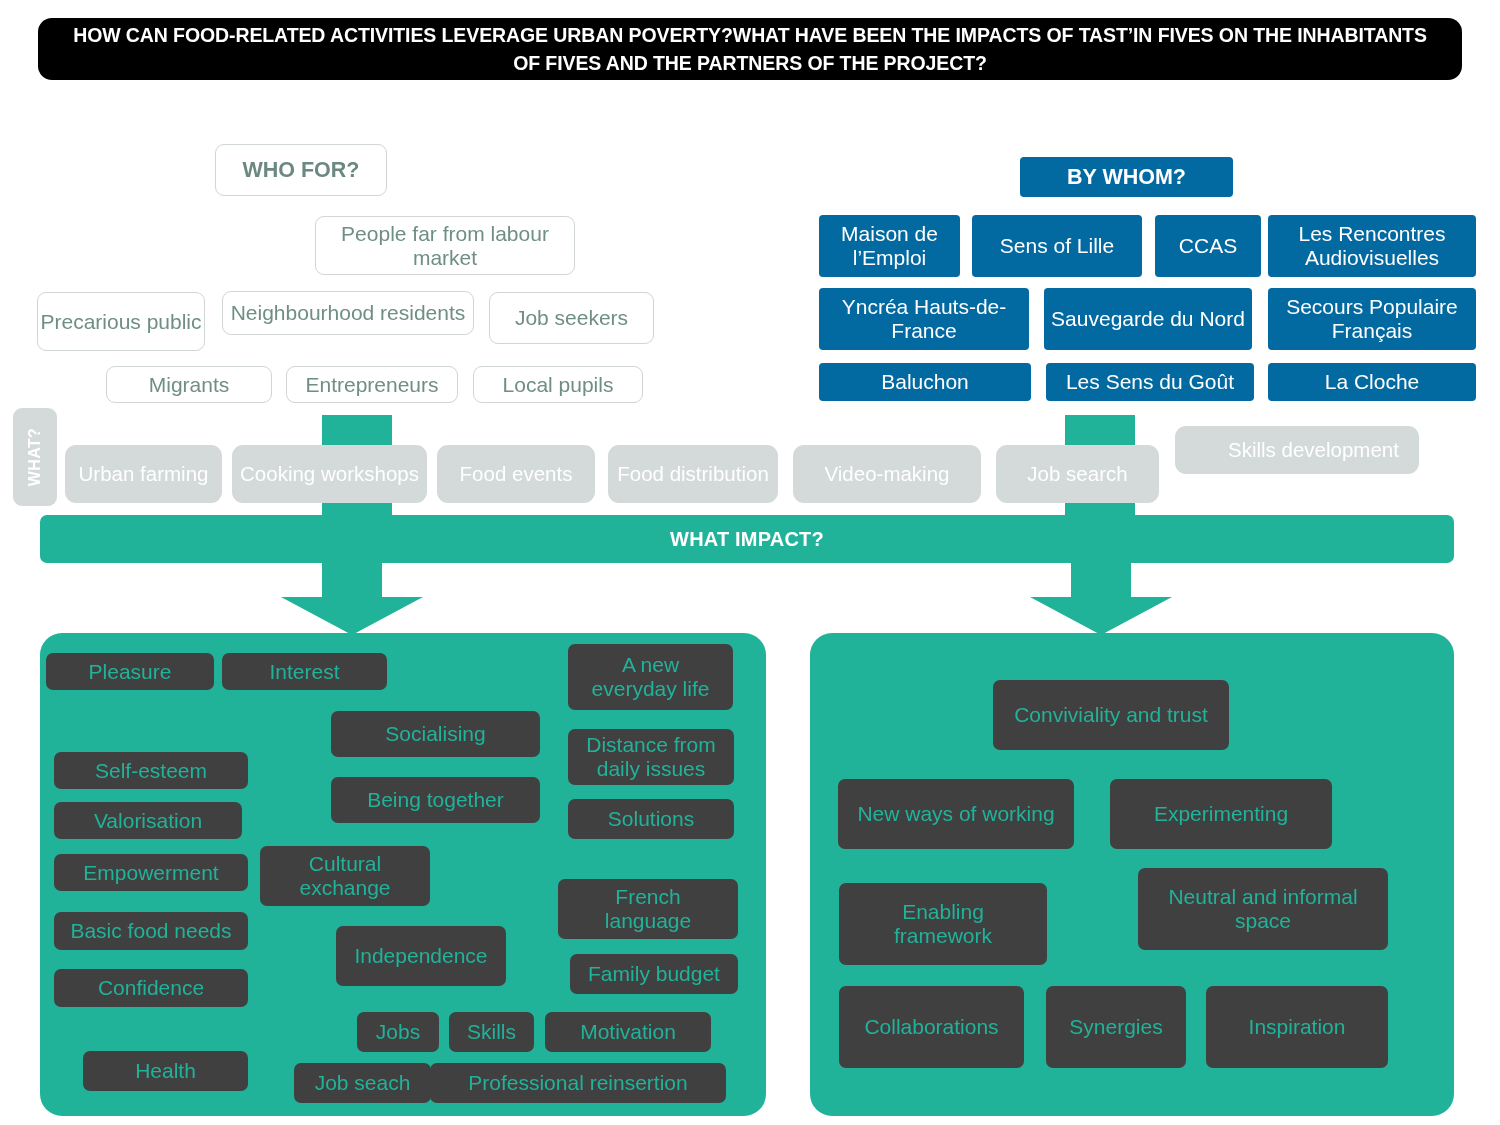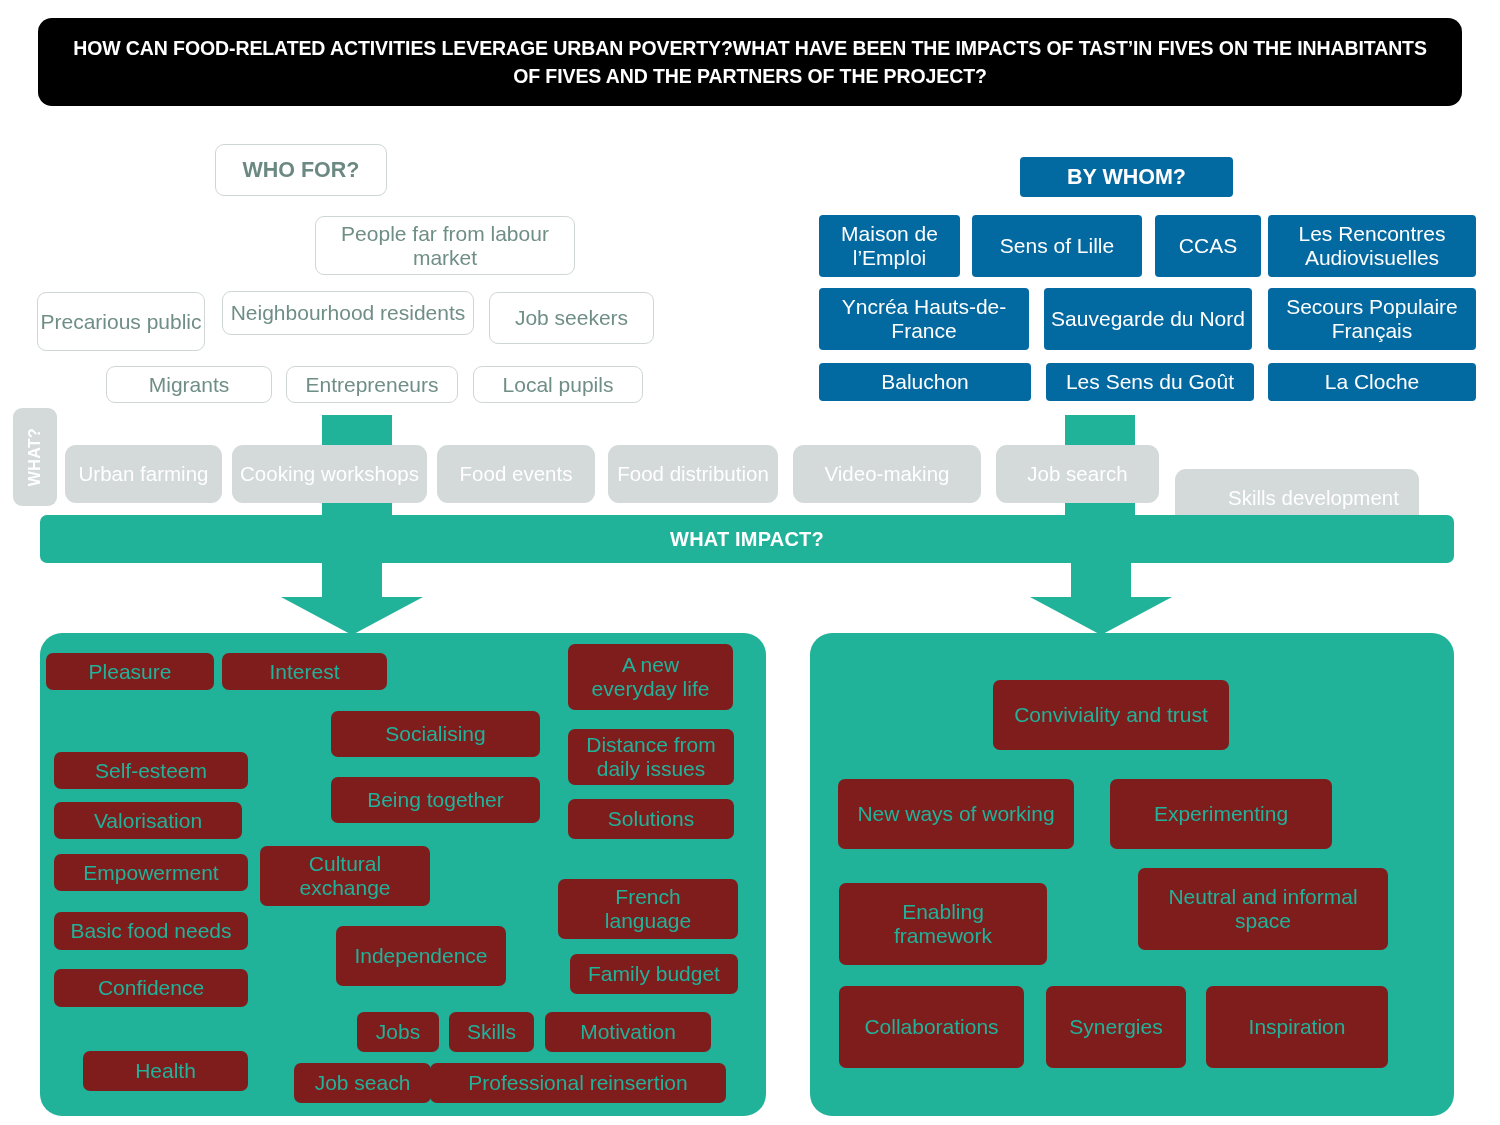--- a/index.html
+++ b/index.html
@@ -17,21 +17,21 @@
     background: #ffffff;
     overflow: hidden;
   }
 
   
   #title-banner {
     position: absolute;
     left: 38px;
     top: 18px;
     width: 1424px;
-    height: 88px;
+    height: 62px;
     background: #000000;
     border-radius: 14px;
     display: flex;
     align-items: center;
     justify-content: center;
     box-sizing: border-box;
     padding: 8px 28px;
   }
   #title-text {
     color: #ffffff;
@@ -139,21 +139,21 @@
     position: absolute;
     background: #21b29a;
     border-radius: 22px;
   }
   #panel-left  { left: 40px;  top: 633px; width: 726px; height: 483px; }
   #panel-right { left: 810px; top: 633px; width: 644px; height: 483px; }
 
   
   .chip {
     position: absolute;
-    background: #7f1d1d;
+    background: #404040;
     border-radius: 7px;
     color: #21b29a;
     font-size: 21px;
     box-sizing: border-box;
     display: flex;
     align-items: center;
     justify-content: center;
     text-align: center;
     line-height: 1.14;
     padding: 2px 16px;
@@ -201,21 +201,21 @@
   <div id="what-label" style="left:13px; top:408px; width:44px; height:98px;">
     <span>WHAT?</span>
   </div>
 
   <div class="pill pill-what" style="left:65px; top:445px; width:157px; height:58px;">Urban farming</div>
   <div class="pill pill-what" style="left:232px; top:445px; width:195px; height:58px;">Cooking workshops</div>
   <div class="pill pill-what" style="left:437px; top:445px; width:158px; height:58px;">Food events</div>
   <div class="pill pill-what" style="left:608px; top:445px; width:170px; height:58px;">Food distribution</div>
   <div class="pill pill-what" style="left:793px; top:445px; width:188px; height:58px;">Video-making</div>
   <div class="pill pill-what" style="left:996px; top:445px; width:163px; height:58px;">Job search</div>
-  <div class="pill pill-what" style="left:1175px; top:469px; width:244px; height:58px;padding-left:33px;">Skills development</div>
+  <div class="pill pill-what" style="left:1175px; top:426px; width:244px; height:48px;padding-left:33px;">Skills development</div>
 
   <div id="impact-bar">
     <span>WHAT IMPACT?</span>
   </div>
 
   <svg class="down-arrow" style="left:281px; top:563px;" viewBox="0 0 142 72" preserveAspectRatio="none">
     <polygon points="41,0 101,0 101,34 142,34 71,72 0,34 41,34" fill="#21b29a"></polygon>
   </svg>
   <svg class="down-arrow" style="left:1030px; top:563px;" viewBox="0 0 142 72" preserveAspectRatio="none">
     <polygon points="41,0 101,0 101,34 142,34 71,72 0,34 41,34" fill="#21b29a"></polygon>

